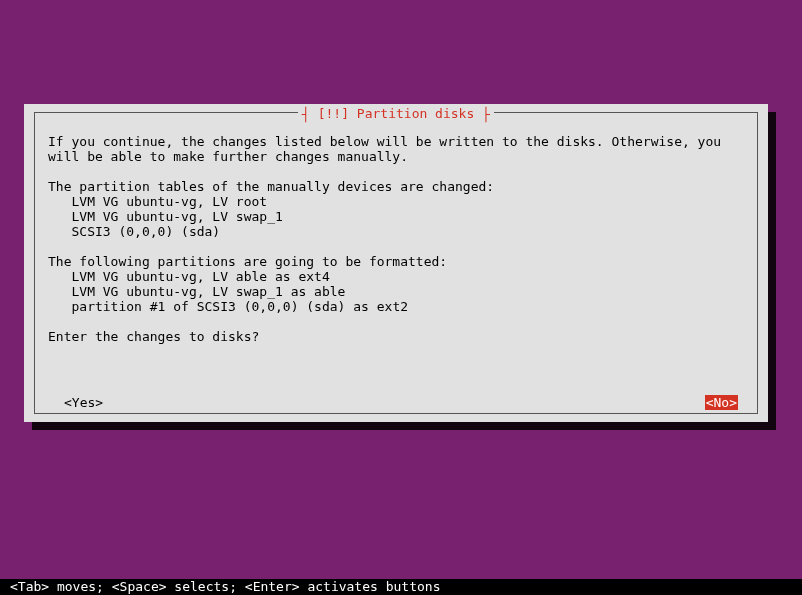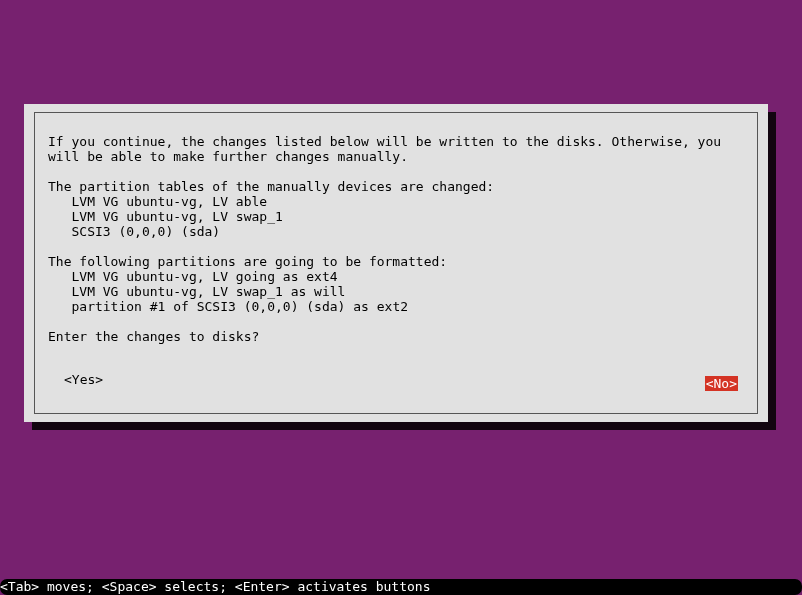--- a/index.html
+++ b/index.html
@@ -73,77 +73,77 @@
     right: 24px;
     top: 30px;
     white-space: pre-wrap;
     color: #000;
   }
 
   .button-row {
     position: absolute;
     left: 40px;
     right: 30px;
-    bottom: 31px;
+    bottom: 12px;
     display: flex;
     justify-content: space-between;
-    align-items: center;
   }
 
   .btn {
     font-family: inherit;
   }
 
   .btn-yes {
     color: #000;
   }
 
   .btn-no {
     background: #d43324;
     color: #fff;
     padding: 0 1px;
-    margin-top: 9px;
   }
 
   .footer-bar {
     position: absolute;
     left: 0;
     right: 0;
     bottom: 0;
     height: 16px;
     background: #000;
     color: #fff;
     font-family: "DejaVu Sans Mono", "Liberation Mono", "Courier New", monospace;
     font-size: 13px;
     line-height: 16px;
-    padding-left: 0;
+    padding-left: 10px;
     box-sizing: border-box;
-    border-radius: 7px;
   }
 </style>
 </head>
 <body>
 
 <div class="dialog-wrap">
   <div class="dialog-shadow"></div>
   <div class="dialog">
 
     <div class="frame"></div>
 
+    <div class="frame-title">
+      <span class="tch">┤ </span><span>[!!] Partition disks</span><span class="tch"> ├</span>
+    </div>
 
     <div class="content"><span>If you continue, the changes listed below will be written to the disks. Otherwise, you will be able to make further changes manually.</span>
 
 <span>The partition tables of the manually devices are changed:</span>
-   <span>LVM VG ubuntu-vg, LV able</span>
+   <span>LVM VG ubuntu-vg, LV root</span>
    <span>LVM VG ubuntu-vg, LV swap_1</span>
    <span>SCSI3 (0,0,0) (sda)</span>
 
 <span>The following partitions are going to be formatted:</span>
-   <span>LVM VG ubuntu-vg, LV going as ext4</span>
-   <span>LVM VG ubuntu-vg, LV swap_1 as will</span>
+   <span>LVM VG ubuntu-vg, LV able as ext4</span>
+   <span>LVM VG ubuntu-vg, LV swap_1 as able</span>
    <span>partition #1 of SCSI3 (0,0,0) (sda) as ext2</span>
 
 <span>Enter the changes to disks?</span></div>
 
     <div class="button-row">
       <span class="btn btn-yes">&lt;Yes&gt;</span>
       <span class="btn btn-no">&lt;No&gt;</span>
     </div>
 
   </div>

